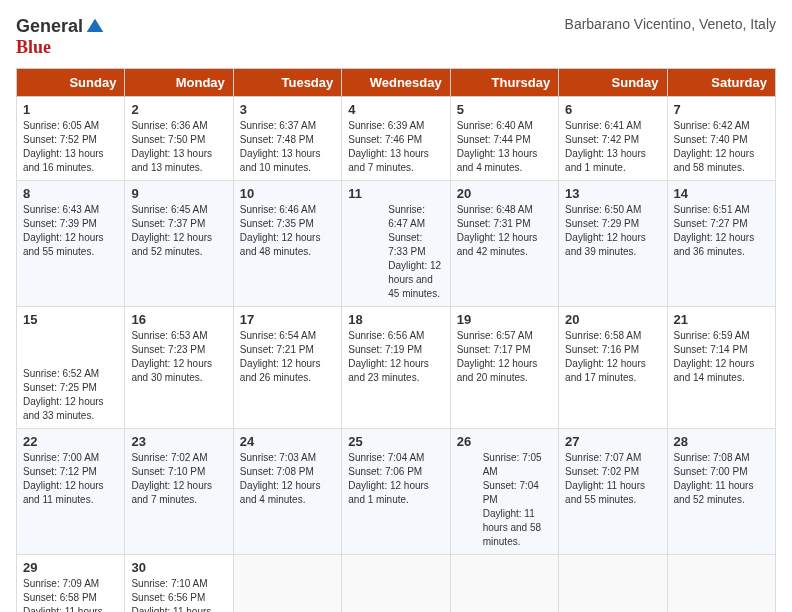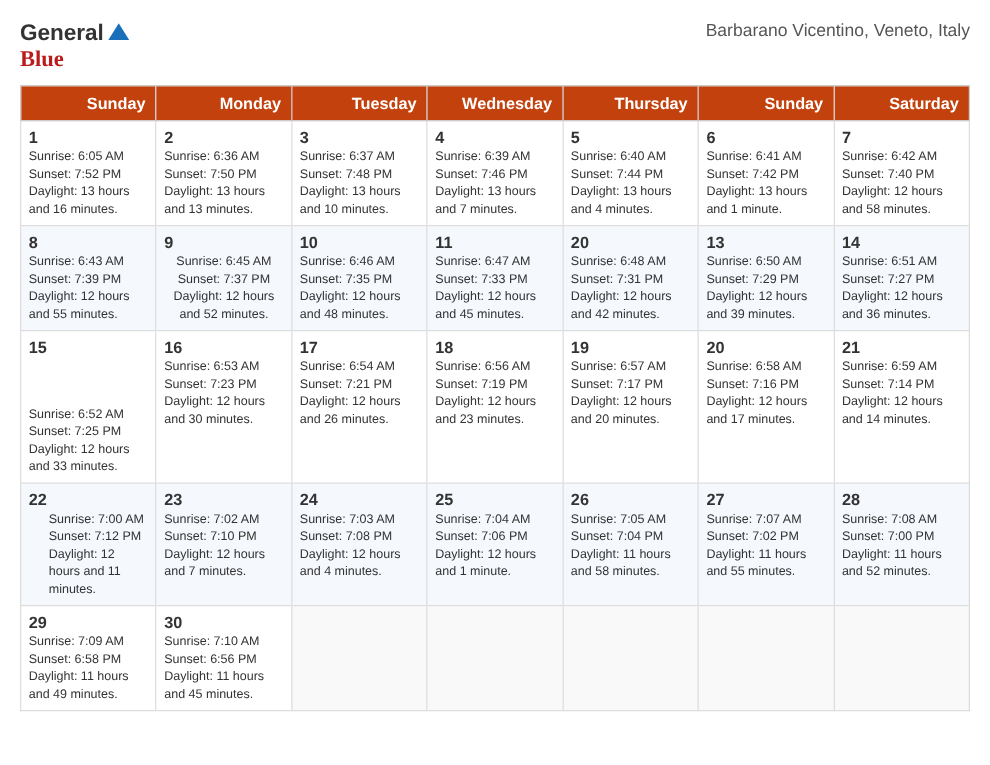--- a/index.html
+++ b/index.html
@@ -172,33 +172,33 @@
       </tr>
       <tr>
         <td>
           <span class="day-num">8</span>
           <div class="day-info" style="white-space: pre-line;">Sunrise: 6:43 AM
 Sunset: 7:39 PM
 Daylight: 12 hours and 55 minutes.</div>
         </td>
         <td>
           <span class="day-num">9</span>
-          <div class="day-info" style="white-space: pre-line; text-align: center;">Sunrise: 6:45 AM
+          <div class="day-info" style="white-space: pre-line;">Sunrise: 6:45 AM
 Sunset: 7:37 PM
 Daylight: 12 hours and 52 minutes.</div>
         </td>
         <td>
           <span class="day-num">10</span>
           <div class="day-info" style="white-space: pre-line;">Sunrise: 6:46 AM
 Sunset: 7:35 PM
 Daylight: 12 hours and 48 minutes.</div>
         </td>
         <td>
           <span class="day-num">11</span>
-          <div class="day-info" style="white-space: pre-line;">Sunrise: 6:47 AM
+          <div class="day-info" style="white-space: pre-line; margin-left: 40px;">Sunrise: 6:47 AM
 Sunset: 7:33 PM
 Daylight: 12 hours and 45 minutes.</div>
         </td>
         <td>
           <span class="day-num">20</span>
           <div class="day-info" style="white-space: pre-line;">Sunrise: 6:48 AM
 Sunset: 7:31 PM
 Daylight: 12 hours and 42 minutes.</div>
         </td>
         <td>
@@ -254,21 +254,21 @@
         <td>
           <span class="day-num">21</span>
           <div class="day-info" style="white-space: pre-line;">Sunrise: 6:59 AM
 Sunset: 7:14 PM
 Daylight: 12 hours and 14 minutes.</div>
         </td>
       </tr>
       <tr>
         <td>
           <span class="day-num">22</span>
-          <div class="day-info" style="white-space: pre-line; margin-left: 16px;">Sunrise: 7:00 AM
+          <div class="day-info" style="white-space: pre-line;">Sunrise: 7:00 AM
 Sunset: 7:12 PM
 Daylight: 12 hours and 11 minutes.</div>
         </td>
         <td>
           <span class="day-num">23</span>
           <div class="day-info" style="white-space: pre-line;">Sunrise: 7:02 AM
 Sunset: 7:10 PM
 Daylight: 12 hours and 7 minutes.</div>
         </td>
         <td>
@@ -278,21 +278,21 @@
 Daylight: 12 hours and 4 minutes.</div>
         </td>
         <td>
           <span class="day-num">25</span>
           <div class="day-info" style="white-space: pre-line;">Sunrise: 7:04 AM
 Sunset: 7:06 PM
 Daylight: 12 hours and 1 minute.</div>
         </td>
         <td>
           <span class="day-num">26</span>
-          <div class="day-info" style="white-space: pre-line;">Sunrise: 7:05 AM
+          <div class="day-info" style="white-space: pre-line; margin-left: 26px;">Sunrise: 7:05 AM
 Sunset: 7:04 PM
 Daylight: 11 hours and 58 minutes.</div>
         </td>
         <td>
           <span class="day-num">27</span>
           <div class="day-info" style="white-space: pre-line;">Sunrise: 7:07 AM
 Sunset: 7:02 PM
 Daylight: 11 hours and 55 minutes.</div>
         </td>
         <td>

